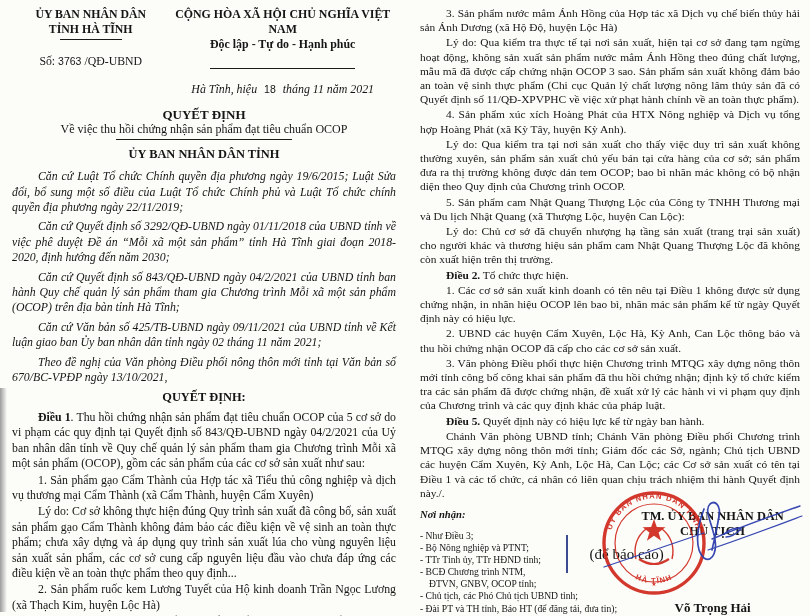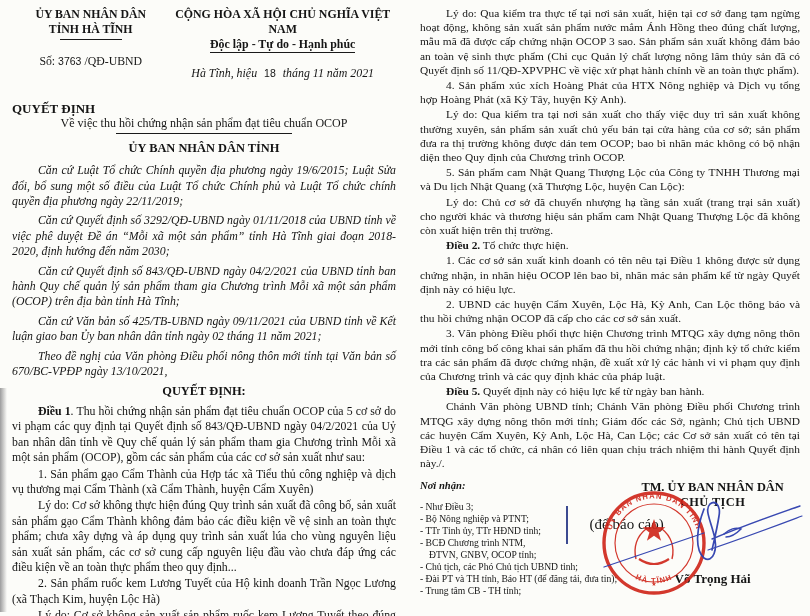--- a/index.html
+++ b/index.html
@@ -22,25 +22,25 @@
   .recital{font-style:italic;margin-bottom:4px;}
   b{font-weight:bold;}
   
   .hdr{display:flex;margin-bottom:8px;}
   .hdr-org{width:41%;text-align:center;font-weight:bold;font-size:11.8px;line-height:15px;}
   .hdr-nat{width:59%;text-align:center;font-weight:bold;font-size:11.9px;line-height:15px;}
   .rule{border-bottom:1.3px solid #1a1a1a;}
   .rule-org{width:62px;margin:2px auto 0;}
   .so-line{font-weight:normal;margin-top:14px;}
   .typed{font-family:"Liberation Sans", sans-serif;font-size:10.5px;}
-  .motto-text{display:inline-block;border-bottom:1.3px solid #1a1a1a;padding-bottom:0;}
+  .motto-text{display:inline-block;border-bottom:1.3px solid #1a1a1a;padding-bottom:16px;}
   .date-line{font-weight:normal;font-style:italic;margin-top:13px;}
   .date-line .typed{font-style:normal;margin:0 7px;}
   
-  .title{font-weight:bold;font-size:13px;margin-top:20px;}
+  .title{text-align:center;font-weight:bold;font-size:13px;margin-top:10px;}
   .subtitle{text-align:center;font-weight:normal;font-size:12px;}
   .rule-sub{width:176px;margin:1px auto 7px;}
   .authority{text-align:center;font-weight:bold;font-size:12.4px;margin:4px 0 7px;}
   .decree{text-align:center;font-weight:bold;font-size:12.4px;margin:0 0 5px;}
   
   .footer{display:flex;margin-top:9px;}
   .recipients{width:54%;font-size:9.6px;line-height:12.1px;position:relative;}
   .recipients-heading{font-weight:bold;font-style:italic;font-size:10.6px;margin-bottom:9px;}
   .rcpt{text-align:left;}
   .rcpt-cont{padding-left:9px;}
@@ -97,20 +97,21 @@
     <div class="decree">QUYẾT ĐỊNH:</div>
 
     <p class="p"><b>Điều 1</b><span>. Thu hồi chứng nhận sản phẩm đạt tiêu chuẩn OCOP của 5 cơ sở do vi phạm các quy định tại Quyết định số 843/QĐ-UBND ngày 04/2/2021 của Uỷ ban nhân dân tỉnh về Quy chế quản lý sản phẩm tham gia Chương trình Mỗi xã một sản phẩm (OCOP), gồm các sản phẩm của các cơ sở sản xuất như sau:</span></p>
     <p class="p">1. Sản phẩm gạo Cẩm Thành của Hợp tác xã Tiểu thủ công nghiệp và dịch vụ thương mại Cẩm Thành (xã Cẩm Thành, huyện Cẩm Xuyên)</p>
     <p class="p">Lý do: Cơ sở không thực hiện đúng Quy trình sản xuất đã công bố, sản xuất sản phẩm gạo Cẩm Thành không đảm bảo các điều kiện về vệ sinh an toàn thực phẩm; chưa xây dựng và áp dụng quy trình sản xuất lúa cho vùng nguyên liệu sản xuất sản phẩm, các cơ sở cung cấp nguyên liệu đầu vào chưa đáp ứng các điều kiện về an toàn thực phẩm theo quy định...</p>
     <p class="p">2. Sản phẩm ruốc kem Lương Tuyết của Hộ kinh doanh Trần Ngọc Lương (xã Thạch Kim, huyện Lộc Hà)</p>
     <p class="p">Lý do: Cơ sở không sản xuất sản phẩm ruốc kem Lương Tuyết theo đúng chất lượng, mẫu mã đã được chứng nhận OCOP; cơ sở không có hồ sơ quản lý chất lượng, truy xuất nguồn gốc và các hồ sơ khác liên quan về sản phẩm, không có quy trình sản xuất sản phẩm...</p>
   </div>
 
   <div class="col col-right">
+    <p class="p">3. Sản phẩm nước mắm Ánh Hồng của Hợp tác xã Dịch vụ chế biến thủy hải sản Ánh Dương (xã Hộ Độ, huyện Lộc Hà)</p>
     <p class="p">Lý do: Qua kiểm tra thực tế tại nơi sản xuất, hiện tại cơ sở đang tạm ngừng hoạt động, không sản xuất sản phẩm nước mắm Ánh Hồng theo đúng chất lượng, mẫu mã đã được cấp chứng nhận OCOP 3 sao. Sản phẩm sản xuất không đảm bảo an toàn vệ sinh thực phẩm (Chi cục Quản lý chất lượng nông lâm thủy sản đã có Quyết định số 11/QĐ-XPVPHC về việc xử phạt hành chính về an toàn thực phẩm).</p>
     <p class="p">4. Sản phẩm xúc xích Hoàng Phát của HTX Nông nghiệp và Dịch vụ tổng hợp Hoàng Phát (xã Kỳ Tây, huyện Kỳ Anh).</p>
     <p class="p">Lý do: Qua kiểm tra tại nơi sản xuất cho thấy việc duy trì sản xuất không thường xuyên, sản phẩm sản xuất chủ yếu bán tại cửa hàng của cơ sở; sản phẩm đưa ra thị trường không được dán tem OCOP; bao bì nhãn mác không có bộ nhận diện theo Quy định của Chương trình OCOP.</p>
     <p class="p">5. Sản phẩm cam Nhật Quang Thượng Lộc của Công ty TNHH Thương mại và Du lịch Nhật Quang (xã Thượng Lộc, huyện Can Lộc):</p>
     <p class="p">Lý do: Chủ cơ sở đã chuyển nhượng hạ tầng sản xuất (trang trại sản xuất) cho người khác và thương hiệu sản phẩm cam Nhật Quang Thượng Lộc đã không còn xuất hiện trên thị trường.</p>
 
     <p class="p"><b>Điều 2.</b><span> Tổ chức thực hiện.</span></p>
     <p class="p">1. Các cơ sở sản xuất kinh doanh có tên nêu tại Điều 1 không được sử dụng chứng nhận, in nhãn hiệu OCOP lên bao bì, nhãn mác sản phẩm kể từ ngày Quyết định này có hiệu lực.</p>
     <p class="p">2. UBND các huyện Cẩm Xuyên, Lộc Hà, Kỳ Anh, Can Lộc thông báo và thu hồi chứng nhận OCOP đã cấp cho các cơ sở sản xuất.</p>
     <p class="p">3. Văn phòng Điều phối thực hiện Chương trình MTQG xây dựng nông thôn mới tỉnh công bố công khai sản phẩm đã thu hồi chứng nhận; định kỳ tổ chức kiểm tra các sản phẩm đã được chứng nhận, đề xuất xử lý các hành vi vi phạm quy định của Chương trình và các quy định khác của pháp luật.</p>

